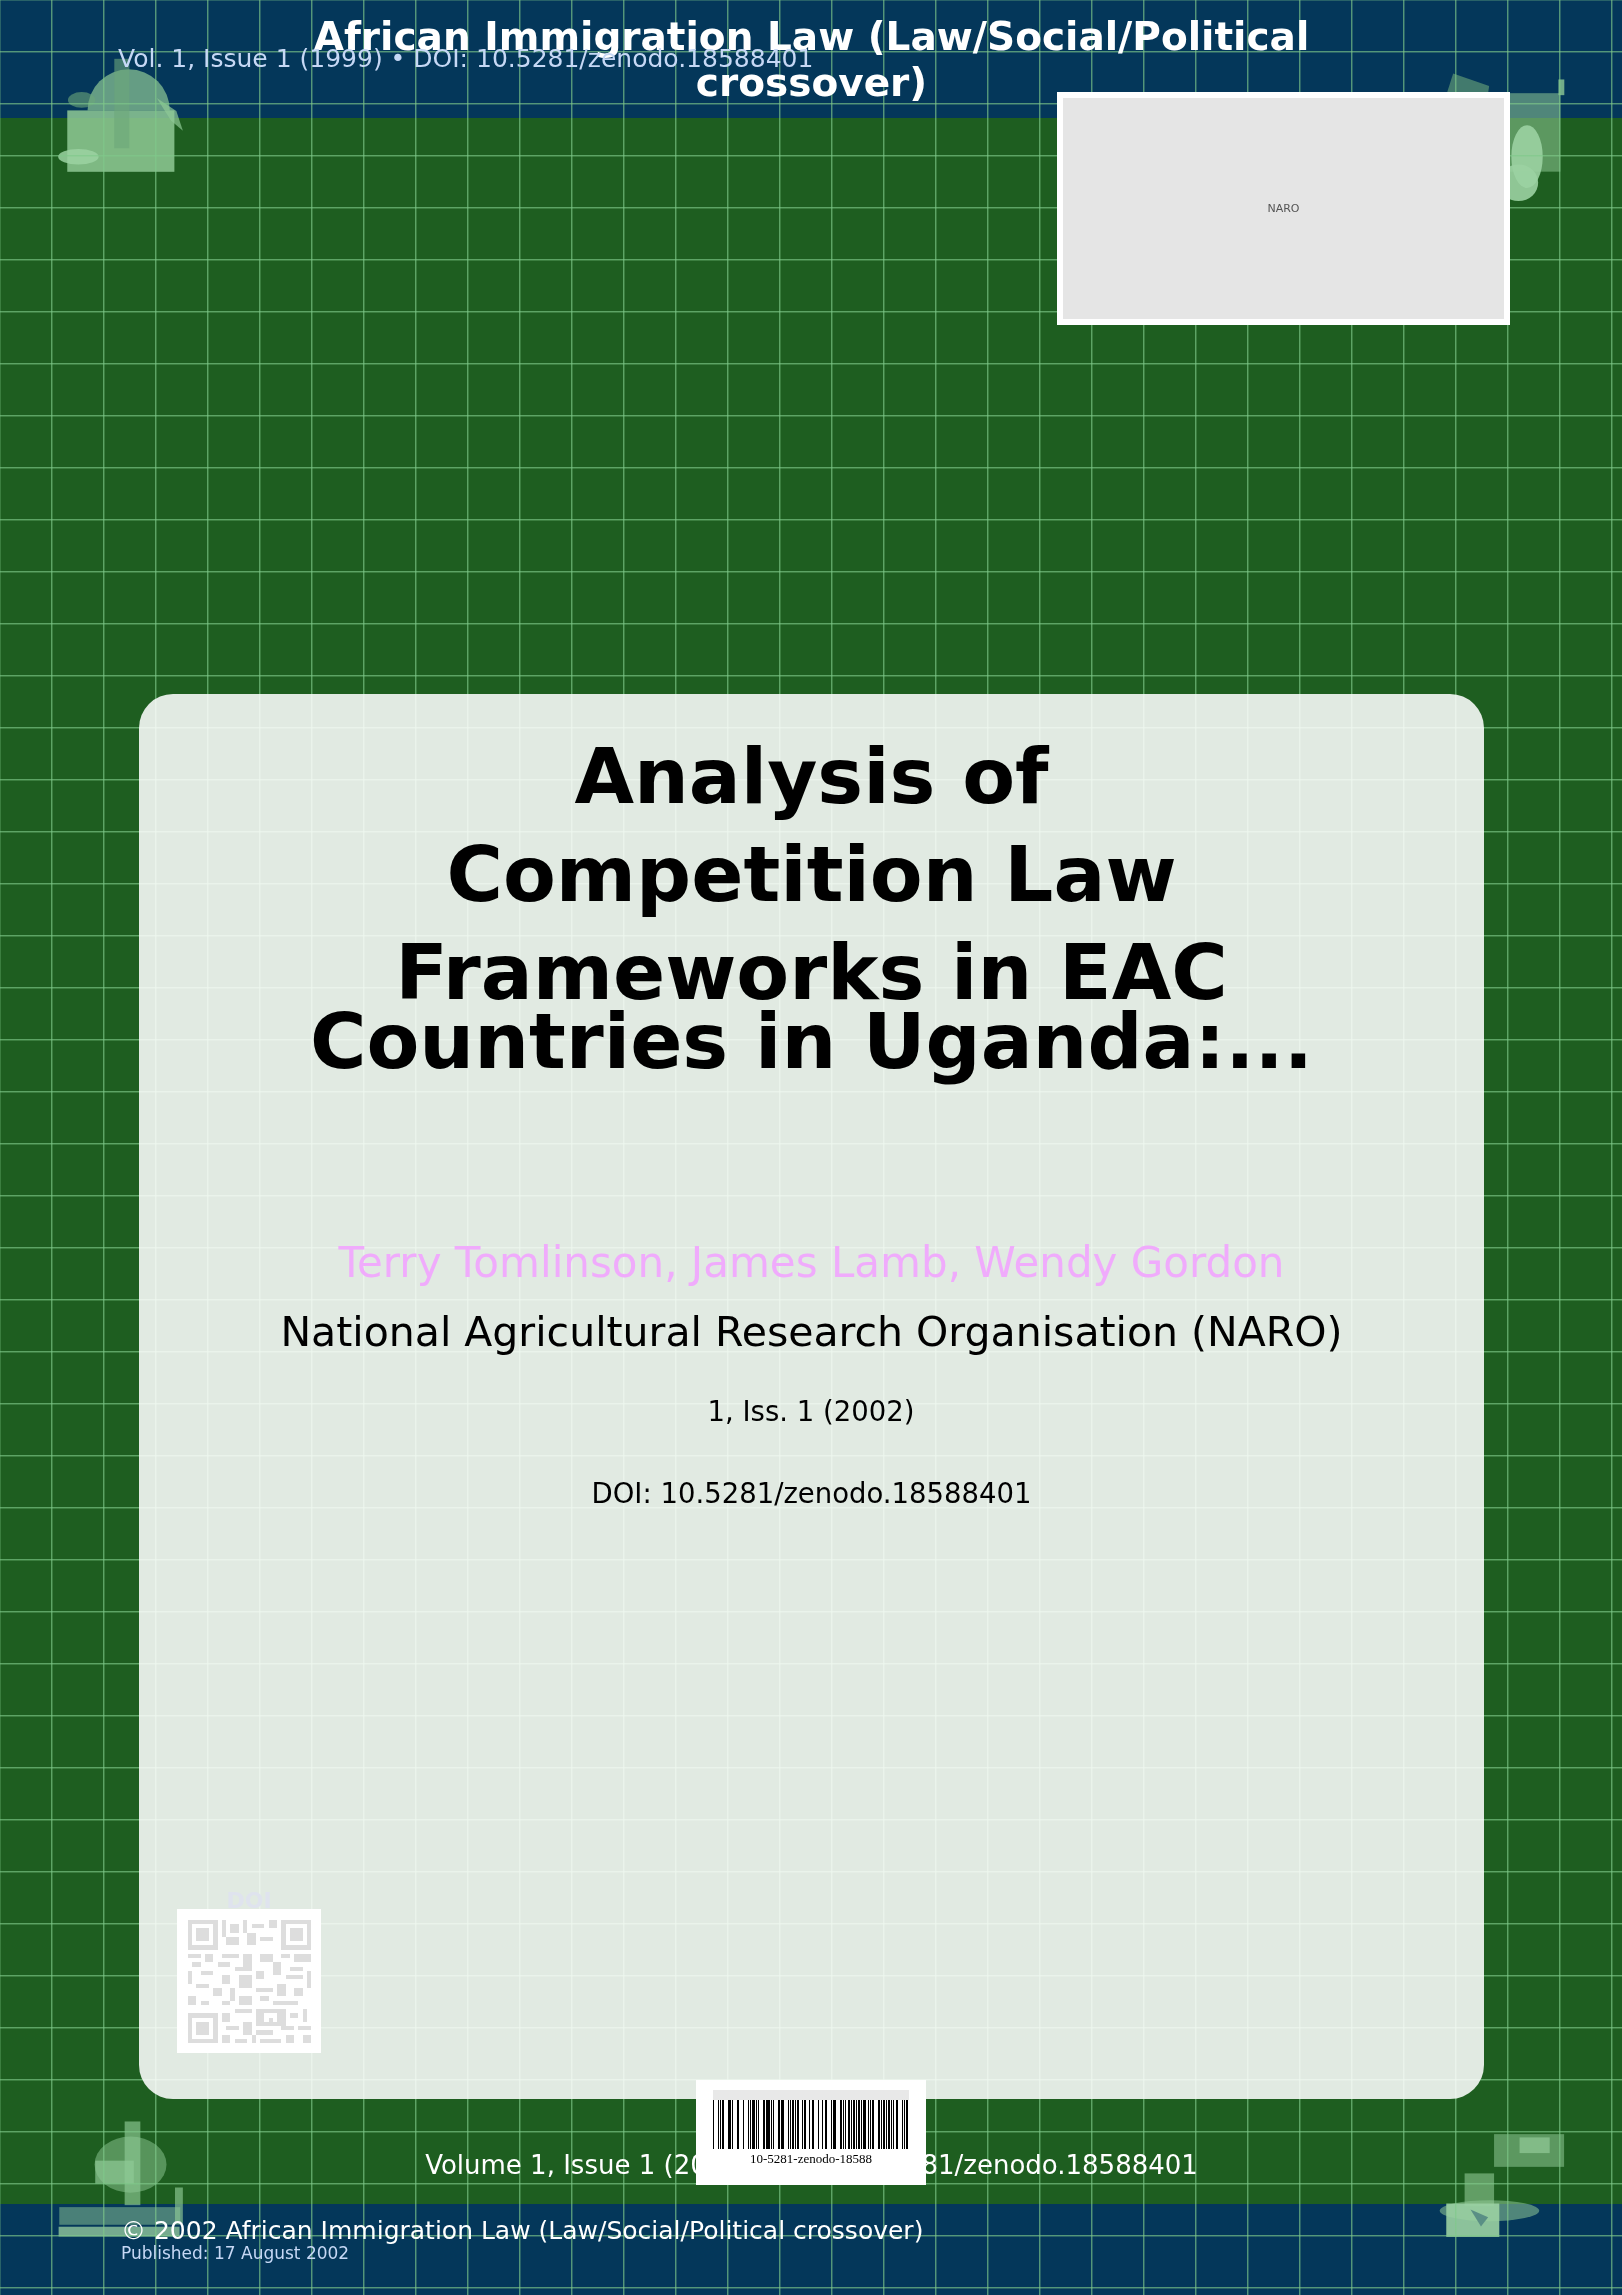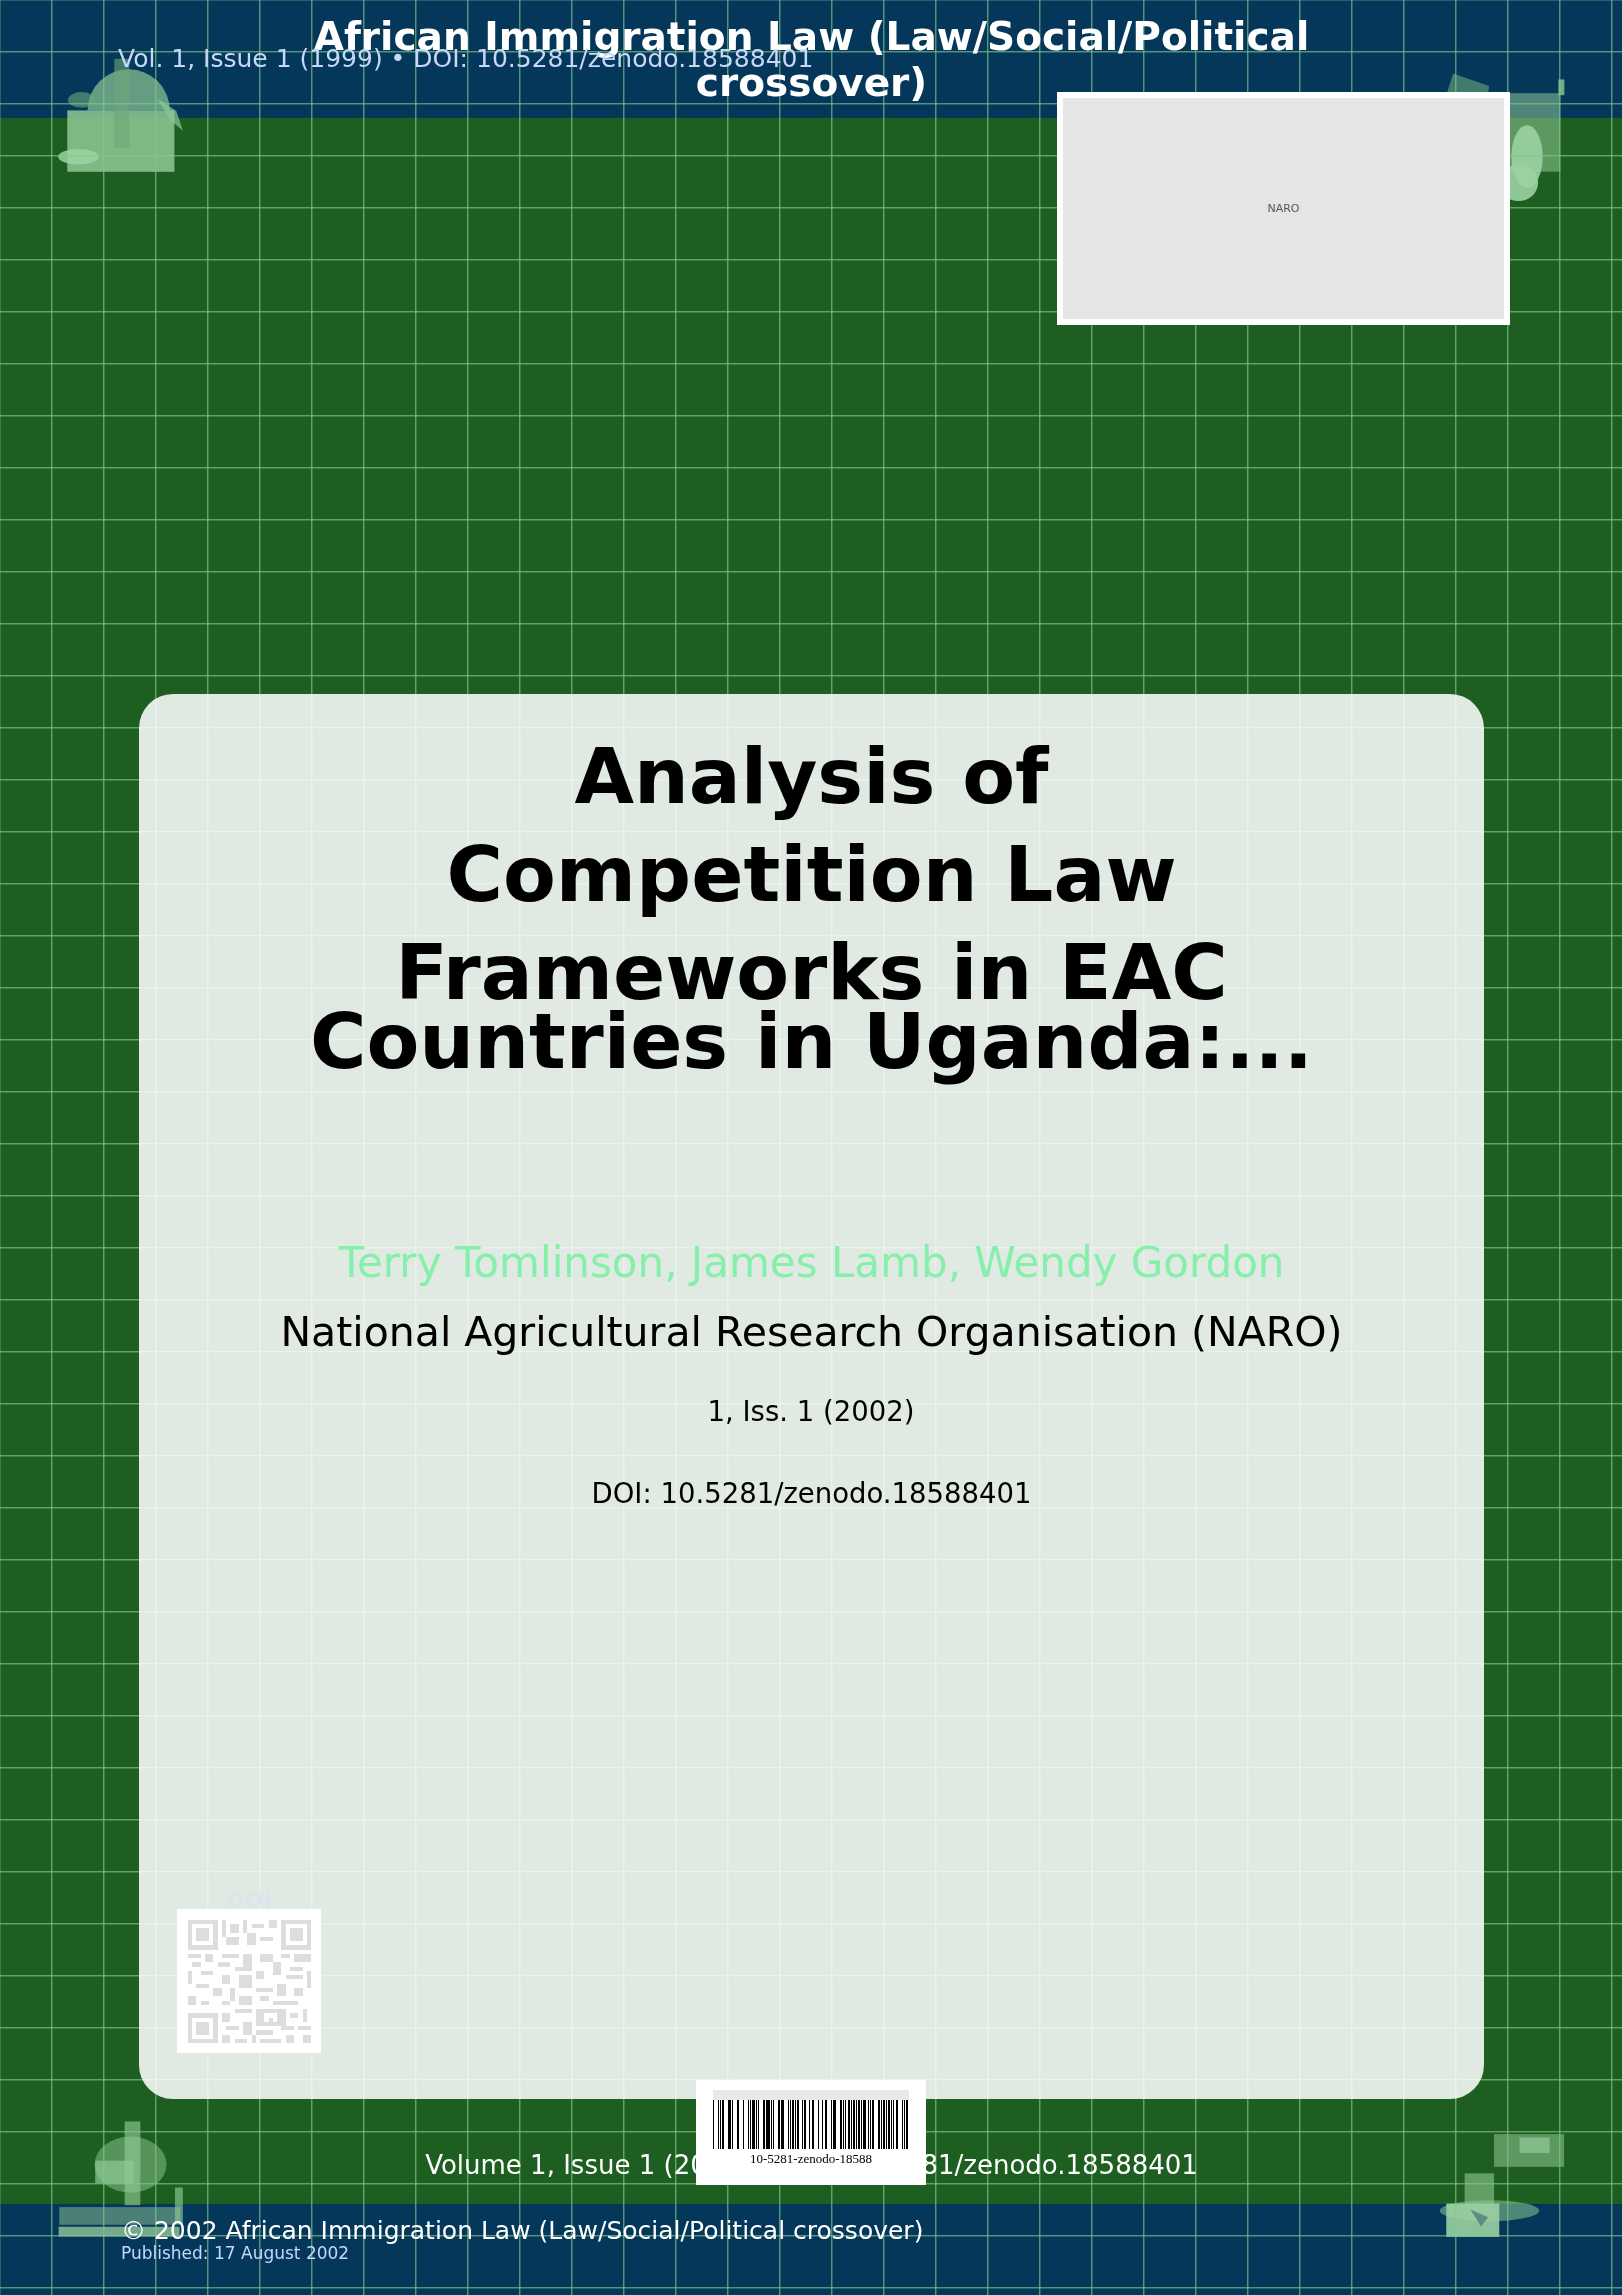--- a/index.html
+++ b/index.html
@@ -17,21 +17,21 @@
   }
   .deco { z-index: 3; }
   .journal-title { left: 157px; top: 14.4px; width: 1309px; text-align: center; color: #ffffff; font-weight: bold; font-size: 39px; line-height: 46px; z-index: 8; }
   .header-sub { left: 118px; top: 44px; color: #c6d8f5; font-size: 25px; line-height: 30px; white-space: nowrap; z-index: 9; }
   .open-box { left: 1057px; top: 92px; width: 441px; height: 221px; background: #e5e5e5; border: 6.5px solid #ffffff; z-index: 10; display: flex; align-items: center; justify-content: center; }
   .open-label { font-size: 11px; color: #555555; }
   .card { left: 139px; top: 694px; width: 1345px; height: 1405px; border-radius: 34px; background: rgba(255,255,255,0.87); z-index: 6; }
   .title { left: 139px; top: 728px; width: 1345px; text-align: center; font-weight: bold; font-size: 77px; color: #000; z-index: 7; }
   .title .ln { display: block; height: 98px; line-height: 98px; white-space: nowrap; }
   .title .ln.last { height: 79px; line-height: 79px; margin-top: -19.6px; }
-  .authors { left: 139px; top: 1237px; width: 1345px; text-align: center; font-size: 42px; color: #86efac; z-index: 7; line-height: 52px; }
+  .authors { left: 139px; top: 1237px; width: 1345px; text-align: center; font-size: 42px; color: #f0abfc; z-index: 7; line-height: 52px; }
   .affil { left: 139px; top: 1311px; width: 1345px; text-align: center; font-size: 41px; color: #000; z-index: 7; line-height: 42px; }
   .citation { left: 340px; top: 1394px; width: 942px; text-align: center; font-size: 27.5px; color: #000; z-index: 7; line-height: 34px; }
   .doi { left: 139px; top: 1476px; width: 1345px; text-align: center; font-size: 27.5px; color: #000; z-index: 7; line-height: 34px; }
   .qr-label { left: 177px; top: 1888px; width: 144px; text-align: center; font-weight: bold; font-size: 22px; color: #dfe3ee; z-index: 7; }
   .qr { left: 177px; top: 1909px; width: 144px; height: 144px; background: #fff; z-index: 7; }
   .qr svg { position: absolute; left: 10.5px; top: 10.5px; }
   .barcode { left: 696px; top: 2080px; width: 230px; height: 105px; background: #fff; z-index: 11; }
   .barcode svg { position: absolute; left: 16.4px; top: 9.8px; }
   .barcode-text { position: absolute; left: 0; top: 71px; width: 230px; text-align: center; font-family: Liberation Serif, serif; font-size: 13px; color: #000; }
   .volume-line { left: 0; top: 2149px; width: 1623px; text-align: center; color: #fff; font-size: 26px; line-height: 33px; z-index: 8; white-space: nowrap; }

